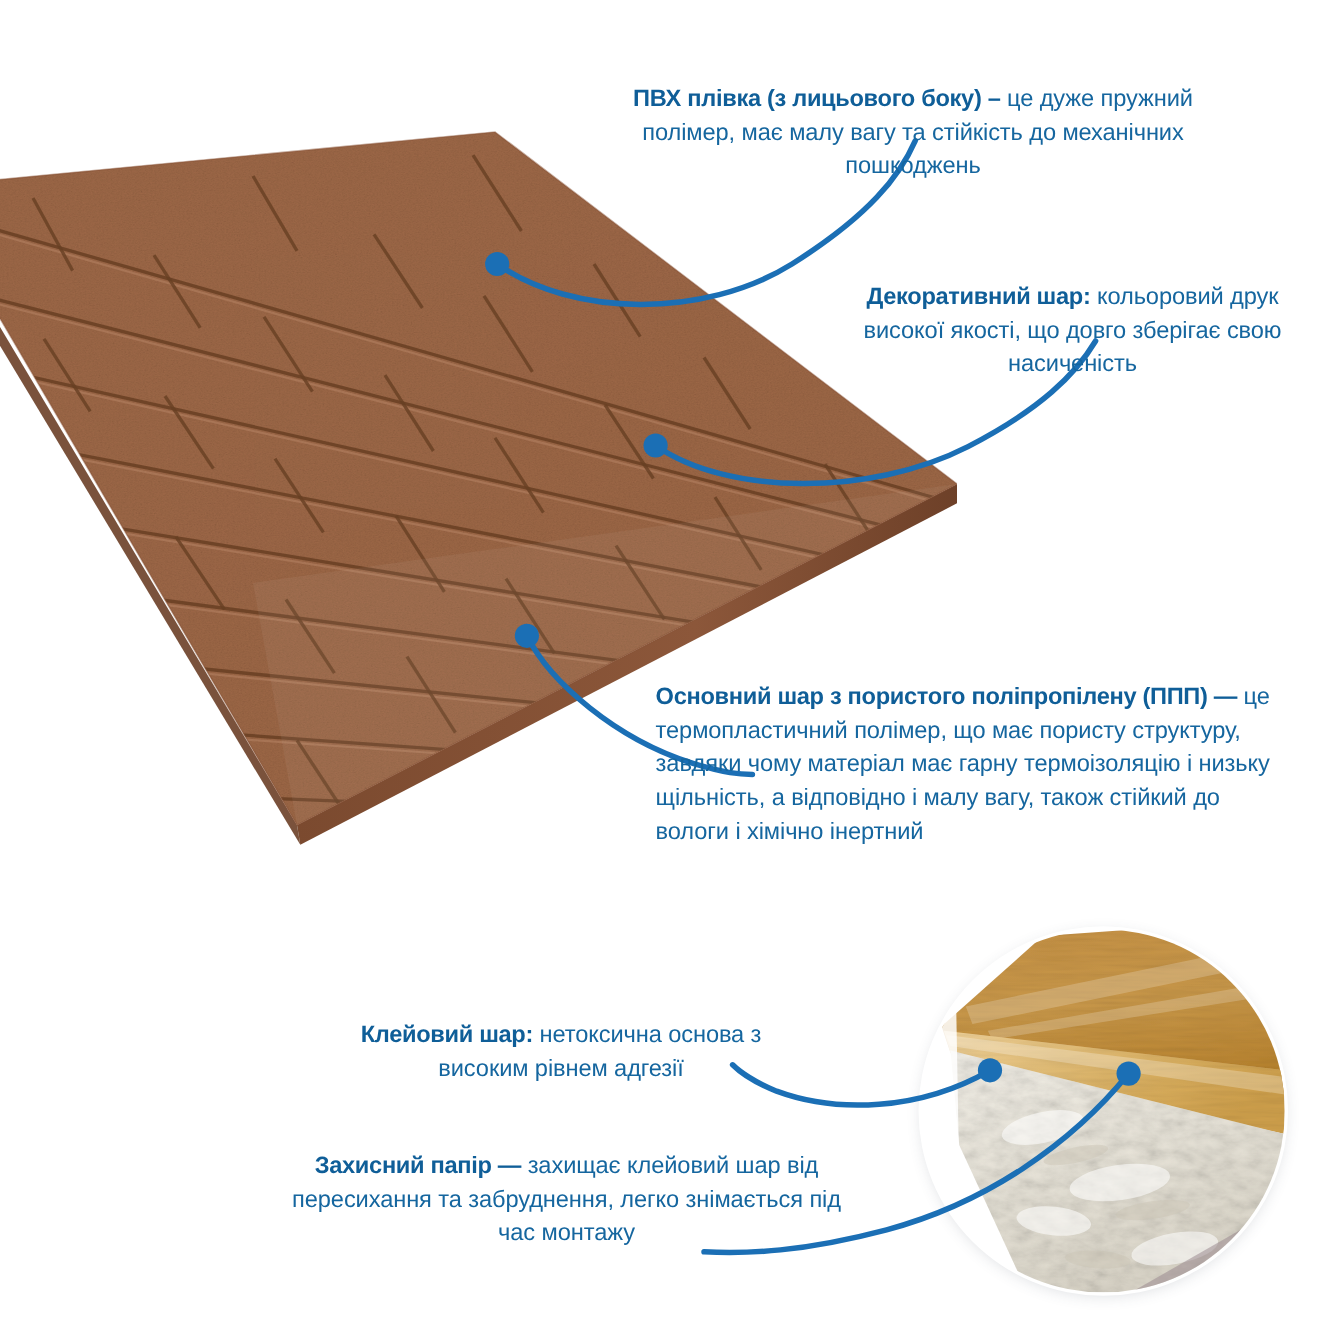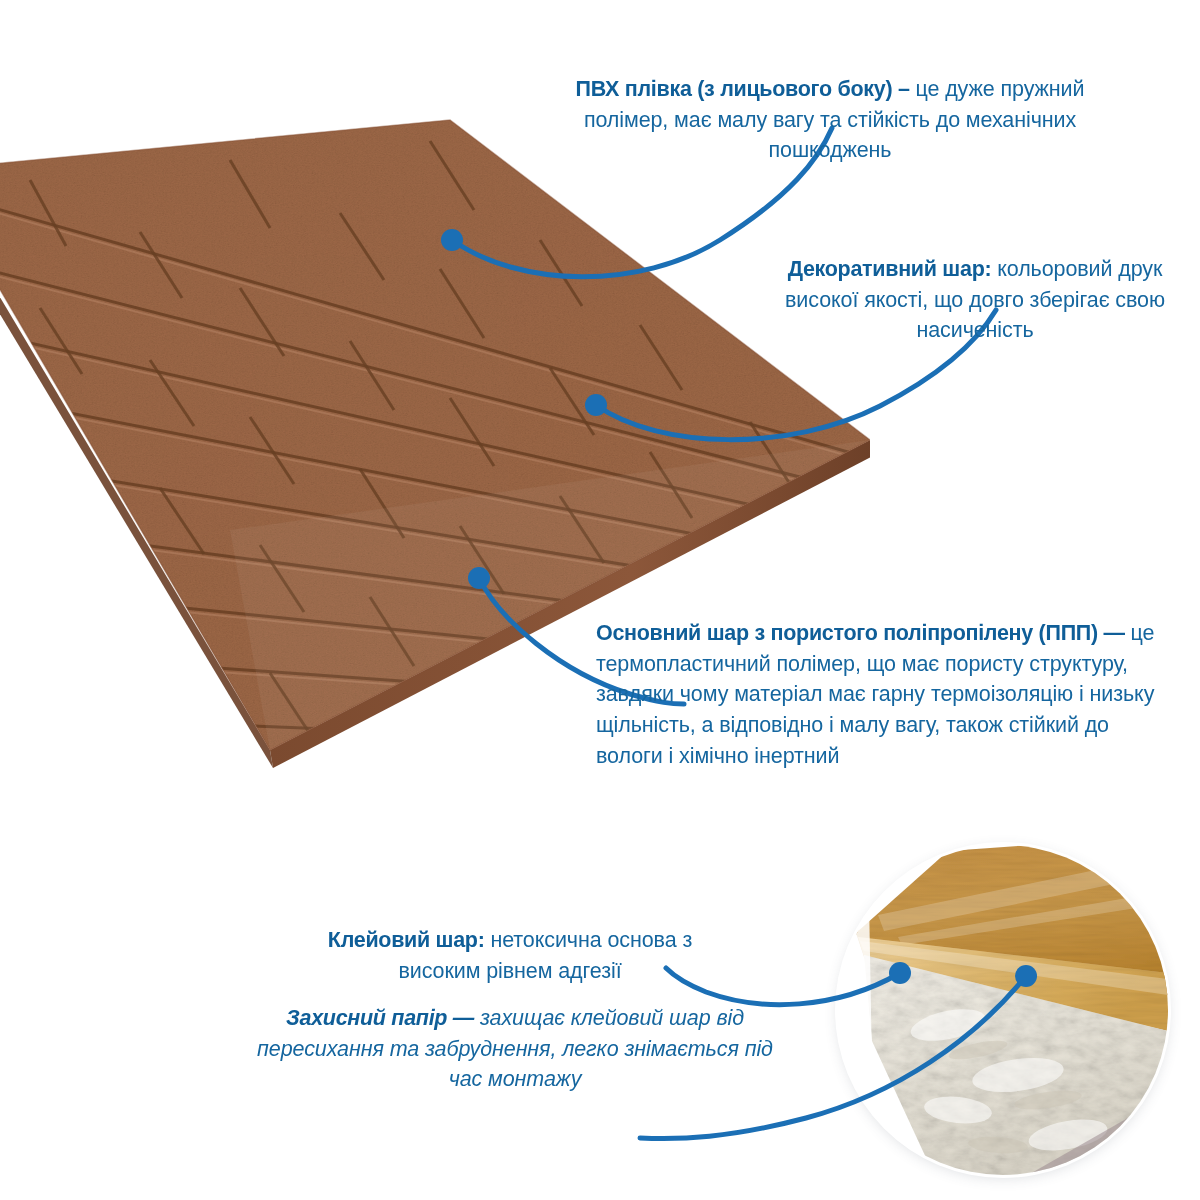--- a/index.html
+++ b/index.html
@@ -28,21 +28,21 @@
   .callout-text b {
     font-weight: 700;
     color: #0f5e98;
     letter-spacing: -0.3px;
   }
 
   #txt-pvc       { left: 560px;  top: 74px;  width: 540px; text-align: center; }
   #txt-decor     { left: 770px;  top: 254px; width: 410px; text-align: center; }
   #txt-base      { left: 596px;  top: 618px; width: 560px; text-align: left; }
   #txt-adhesive  { left: 300px;  top: 914px; width: 420px; text-align: center; margin-top: 11px; }
-  #txt-paper     { left: 250px;  top: 1003px; width: 530px; text-align: center; font-style: italic; }
+  #txt-paper     { left: 250px;  top: 1044px; width: 530px; text-align: center; }
 
   
   #overlay {
     position: absolute;
     left: 0; top: 0;
     width: 1200px; height: 1200px;
     pointer-events: none;
   }
 
   

